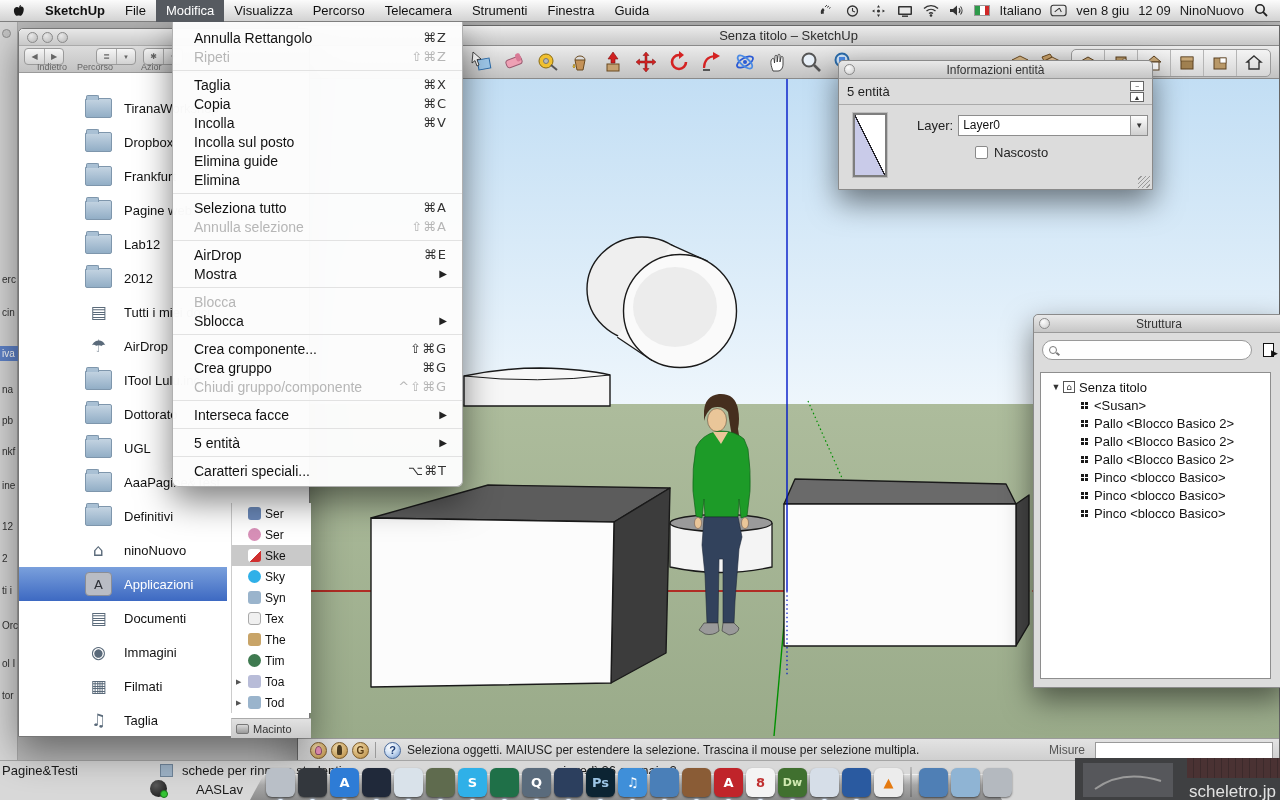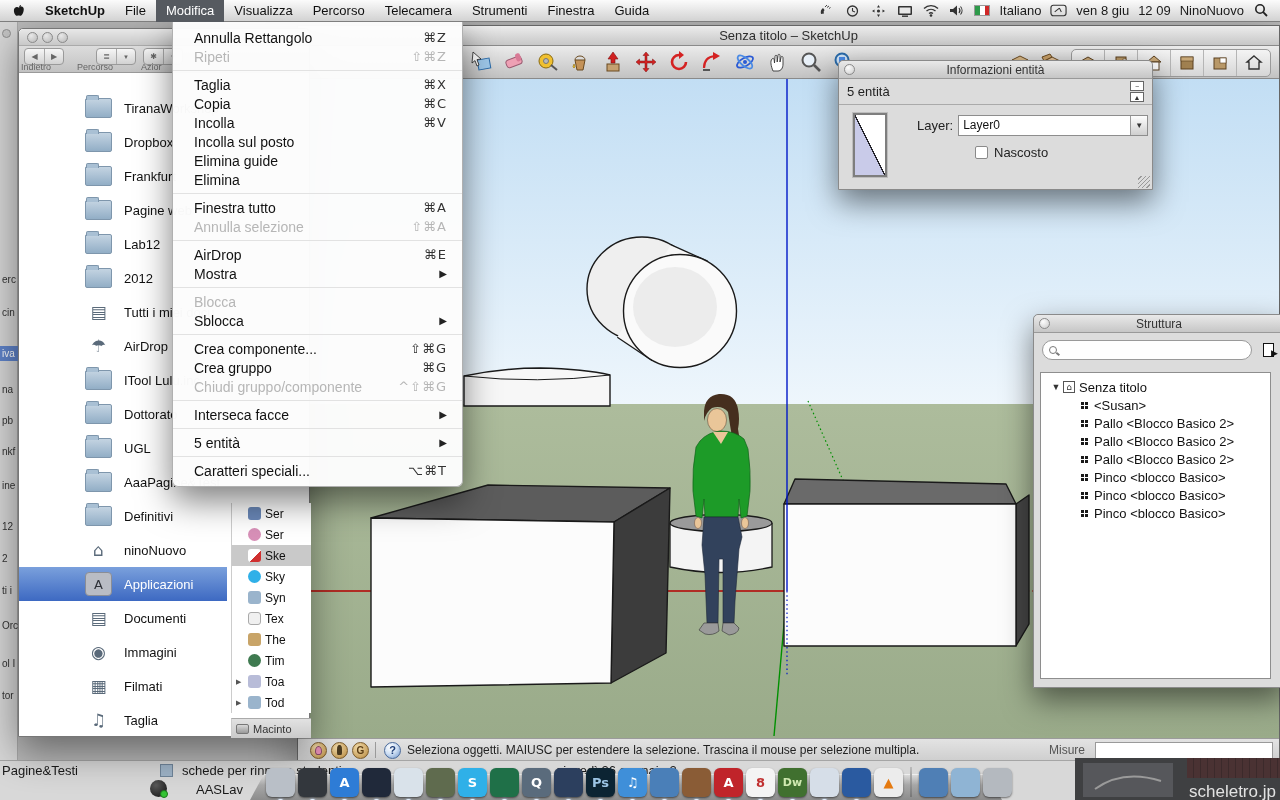--- a/index.html
+++ b/index.html
@@ -506,21 +506,21 @@
       <span>▶</span>
     </span>
     <span class="seg" style="left:77px;top:2px">
       <span>≣</span>
       <span style="font-size:6px">▼</span>
     </span>
     <span class="seg" style="left:124px;top:2px">
       <span>✱</span>
       <span style="font-size:6px">▼</span>
     </span>
-    <span class="tb-lbl" style="left:2px">Indietro</span>
+    <span class="tb-lbl" style="left:18px">Indietro</span>
     <span class="tb-lbl" style="left:58px">Percorso</span>
     <span class="tb-lbl" style="left:122px">Azior</span>
   </div>
   <div class="f-list" style="top:62px">
     <div class="frow">
         <span class="ficon"></span>
         <span>TiranaWorkshop</span>
       </div>
     <div class="frow">
         <span class="ficon"></span>
@@ -679,21 +679,21 @@
       <span>Incolla sul posto</span>
     </div>
   <div class="mi">
       <span>Elimina guide</span>
     </div>
   <div class="mi">
       <span>Elimina</span>
     </div>
   <div class="msep"></div>
   <div class="mi">
-      <span>Finestra tutto</span>
+      <span>Seleziona tutto</span>
       <span class="sc">⌘A</span>
     </div>
   <div class="mi dis">
       <span>Annulla selezione</span>
       <span class="sc">⇧⌘A</span>
     </div>
   <div class="msep"></div>
   <div class="mi">
       <span>AirDrop</span>
       <span class="sc">⌘E</span>

